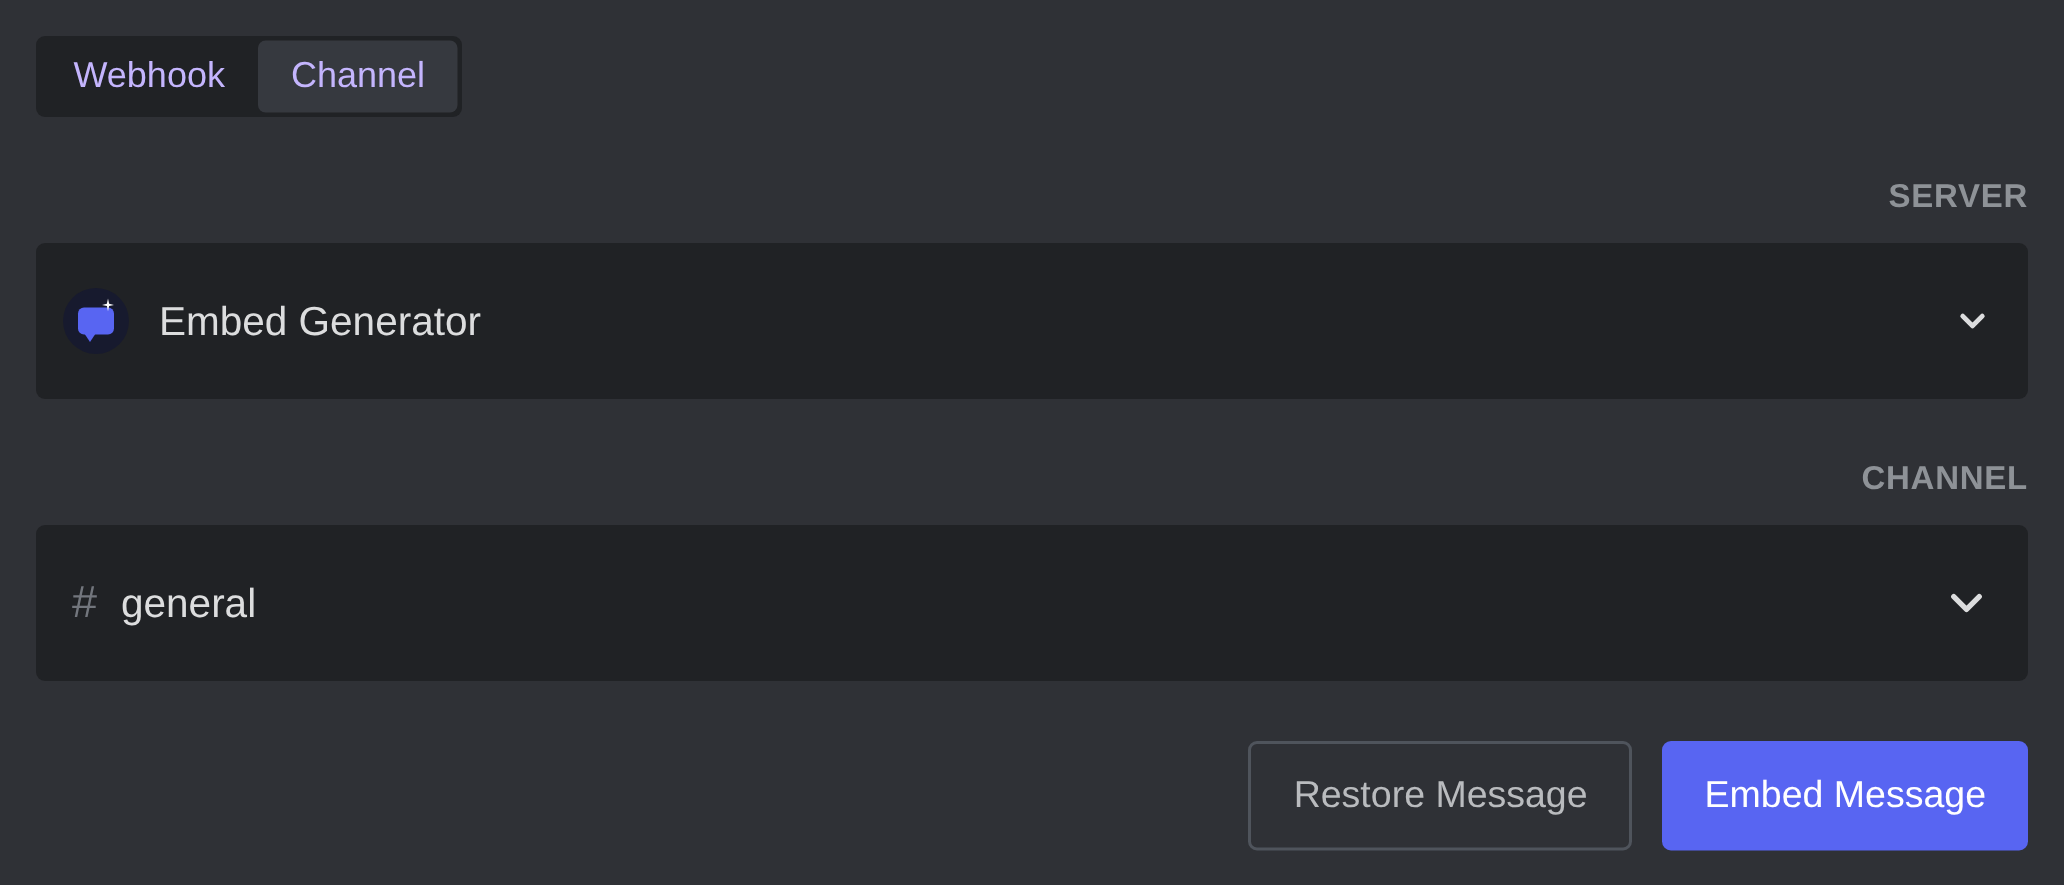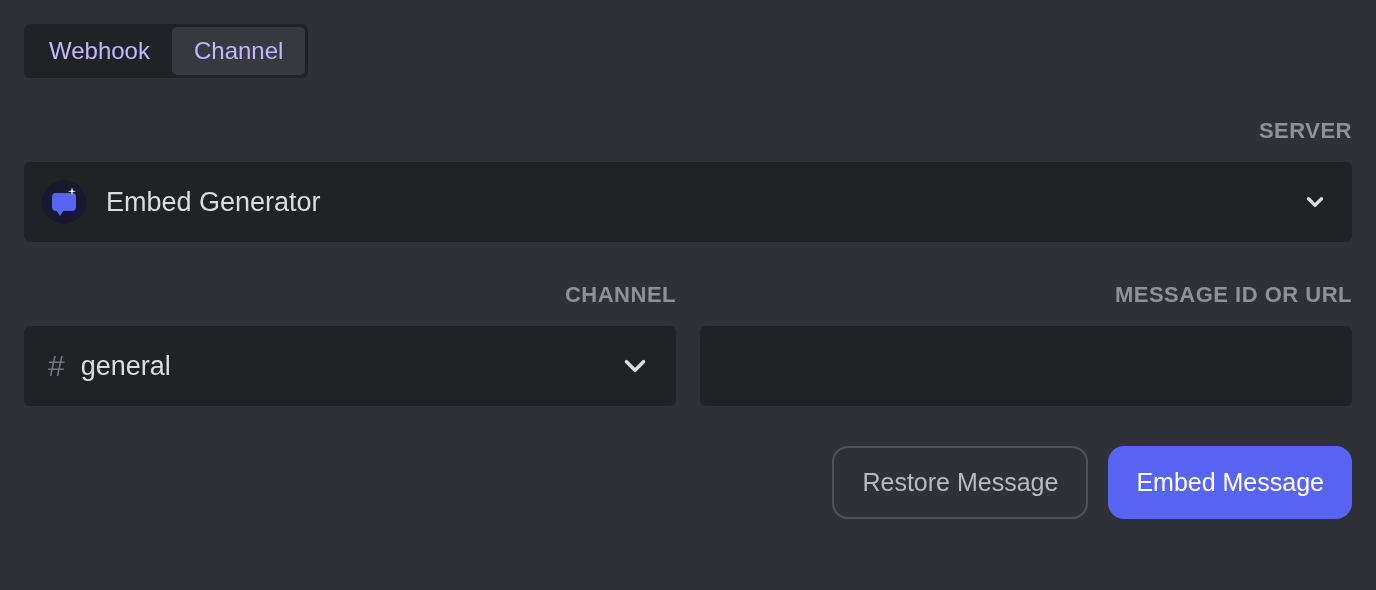--- a/index.html
+++ b/index.html
@@ -44,21 +44,21 @@
       text-align: right;
     }
     .select-box {
       background-color: #202225;
       border-radius: 6px;
       display: flex;
       align-items: center;
       justify-content: space-between;
       padding: 16px 24px 16px 18px;
       cursor: pointer;
-      height: 80px;
+      height: 104px;
     }
     .select-box-content {
       display: flex;
       align-items: center;
       gap: 20px;
     }
     .server-icon-wrap {
       width: 44px;
       height: 44px;
       background-color: #171a2e;
@@ -140,21 +140,21 @@
     }
     .button-row {
       display: flex;
       justify-content: flex-end;
       gap: 20px;
     }
     .btn {
       padding: 20px 28px;
       font-size: 25px;
       font-weight: 500;
-      border-radius: 16px;
+      border-radius: 6px;
       cursor: pointer;
       border: none;
     }
     .btn-secondary {
       background-color: transparent;
       border: 2px solid #4f545c;
       color: #b9bbbe;
     }
     .btn-primary {
       background-color: #5865f2;
@@ -195,24 +195,20 @@
     <div class="select-box">
       <div class="select-box-content">
         <span class="hash-icon">#</span>
         <span class="select-text">general</span>
       </div>
       <svg class="chevron-icon-lg" viewBox="0 0 24 24" fill="none" stroke="currentColor" stroke-width="2.5" stroke-linecap="round" stroke-linejoin="round">
         <polyline points="6 9 12 15 18 9"></polyline>
       </svg>
     </div>
   </div>
-  <div class="col">
-    <div class="field-label">MESSAGE ID OR URL</div>
-    <input type="text" class="text-input" value="" style="">
-  </div>
 </div>
 
 <div class="button-row">
   <button class="btn btn-secondary">Restore Message</button>
   <button class="btn btn-primary">Embed Message</button>
 </div>
 
 
 
 

